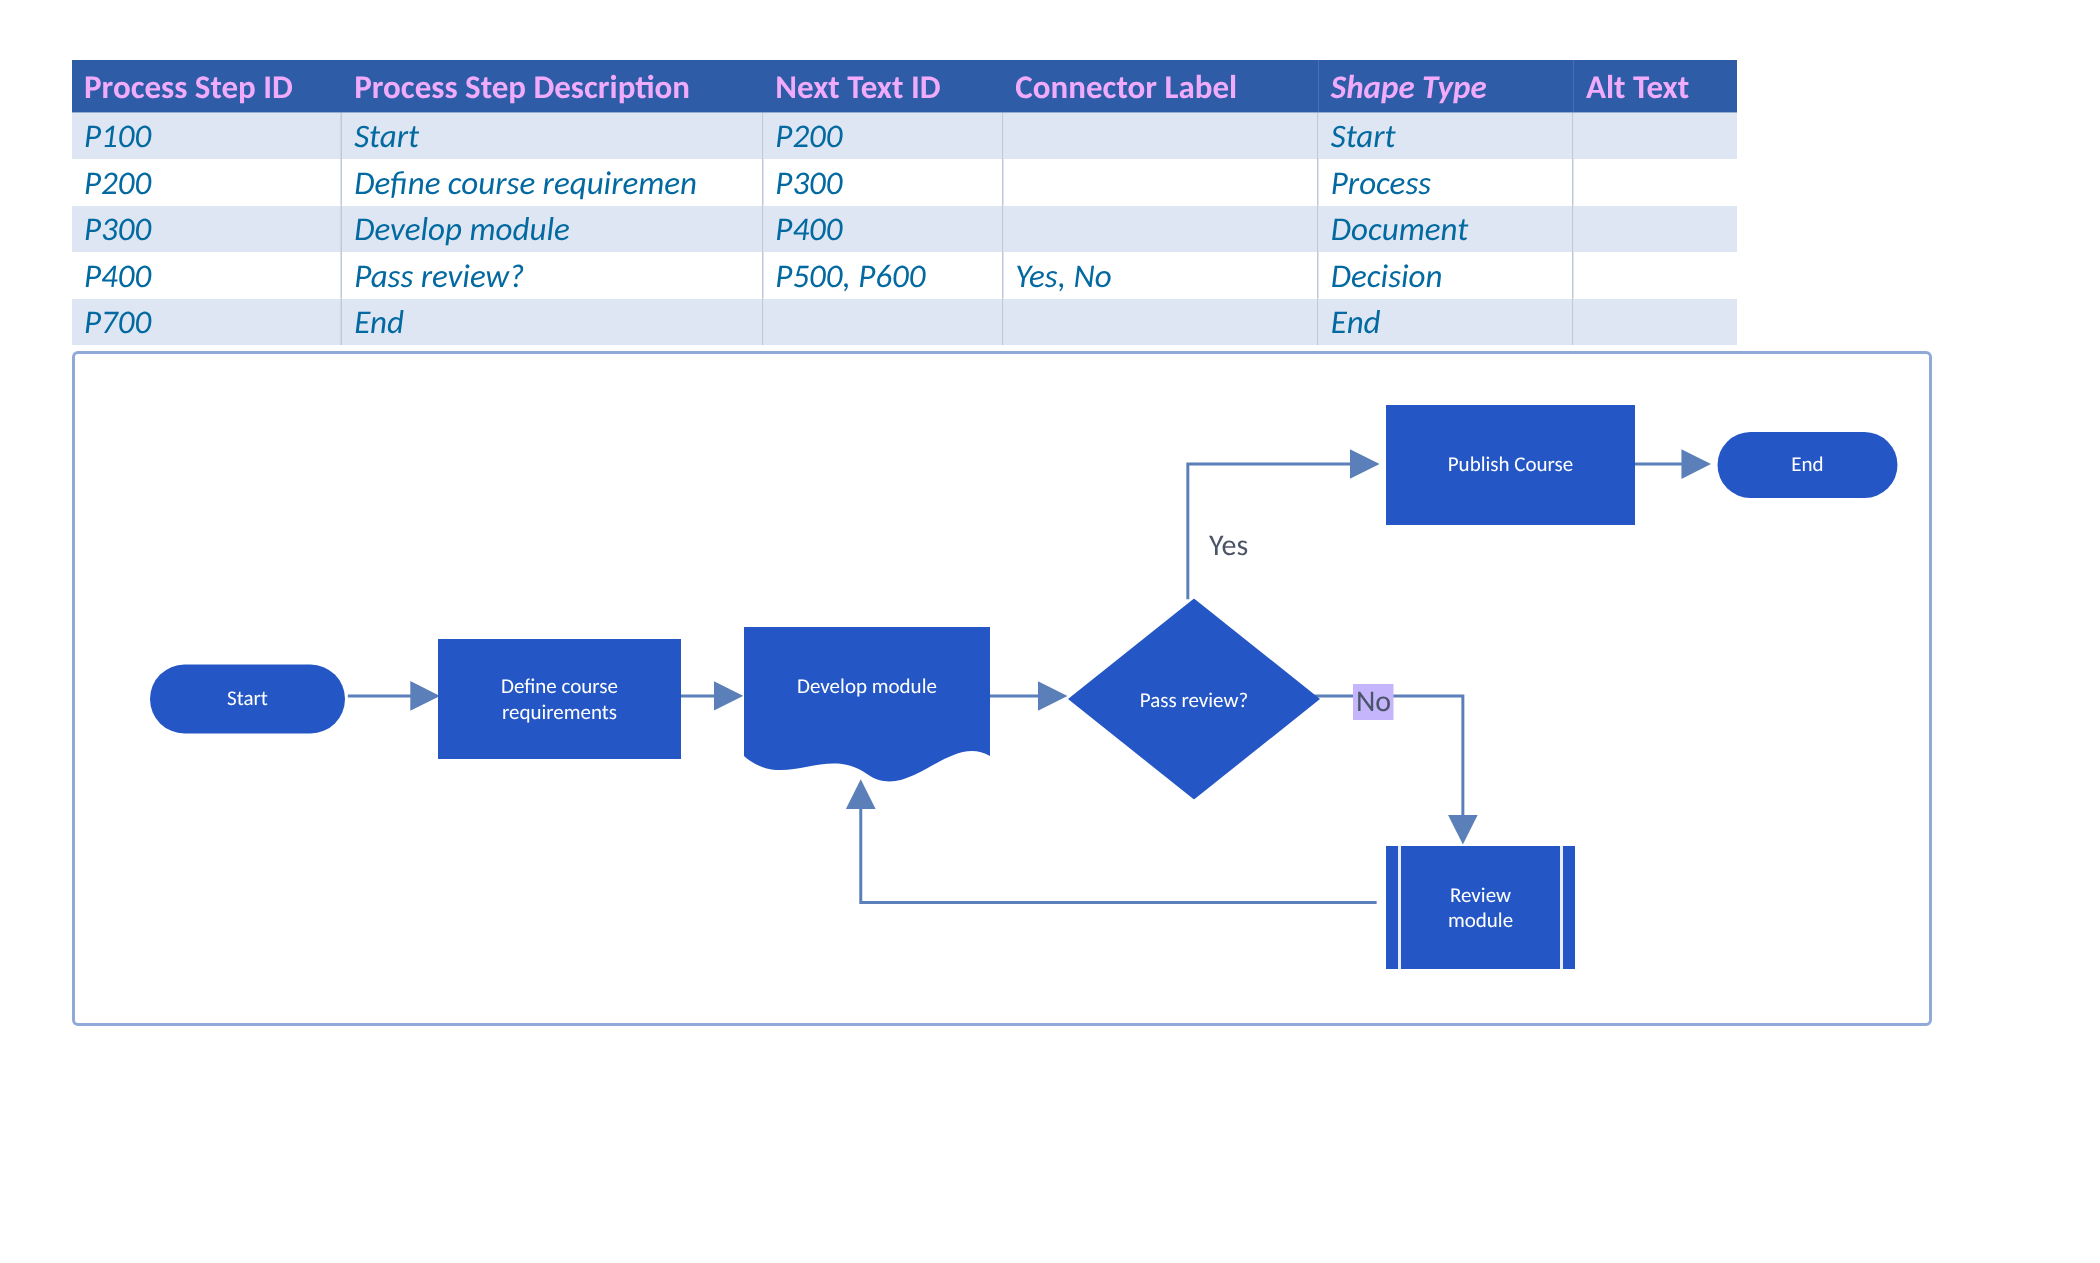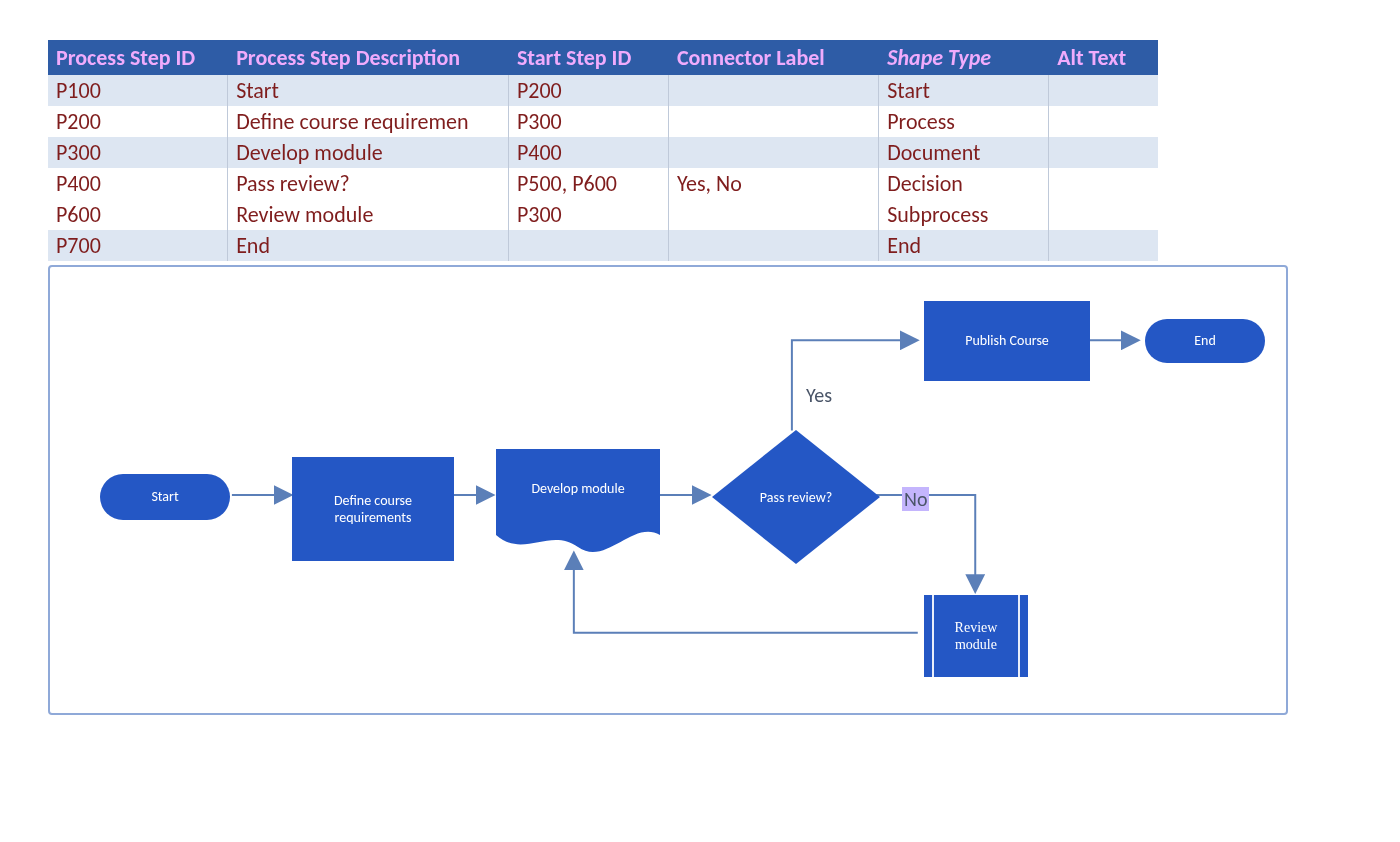--- a/index.html
+++ b/index.html
@@ -32,23 +32,24 @@
     color:#f0abfc;
     font-weight:700;
     text-align:left;
     padding:4px 10px 4px 8px;
     border-right:1px solid var(--header-blue);
     white-space:nowrap;
   }
   .tbl td{
     padding:2px 10px 2px 8px;
     border-right:1px solid var(--cell-border);
-    color:#7f1d1d;
+    color:#0369a1;
     white-space:nowrap;
     overflow:hidden;
+    font-style:italic;
   }
   .tbl tr.even td{background:var(--row-even);}
   .tbl tr.odd  td{background:var(--row-odd);}
   .tbl td:last-child,.tbl th:last-child{border-right:none;}
   .tbl .col-id{width:160px;}
   .tbl .col-desc{width:260px;margin-top:48px;}
   .tbl .col-next{width:140px;}
   .tbl .col-conn{width:190px;}
   .tbl .col-shape{width:150px;font-style:italic;}
   .tbl .col-alt{width:90px;}
@@ -92,21 +93,21 @@
   svg .arrow{fill:var(--connector);}
 </style>
 </head>
 <body>
 
 <table class="tbl">
   <thead>
     <tr>
       <th class="col-id">Process Step ID</th>
       <th class="col-desc">Process Step Description</th>
-      <th class="col-next">Start Step ID</th>
+      <th class="col-next">Next Text ID</th>
       <th class="col-conn">Connector Label</th>
       <th class="col-shape">Shape Type</th>
       <th class="col-alt">Alt Text</th>
     </tr>
   </thead>
   <tbody>
     <tr class="even">
       <td>P100</td>
       <td>Start</td>
       <td>P200</td>
@@ -131,28 +132,20 @@
       <td></td>
     </tr>
     <tr class="odd">
       <td>P400</td>
       <td>Pass review?</td>
       <td>P500, P600</td>
       <td>Yes, No</td>
       <td>Decision</td>
       <td></td>
     </tr>
-    <tr class="odd">
-      <td>P600</td>
-      <td>Review module</td>
-      <td>P300</td>
-      <td></td>
-      <td>Subprocess</td>
-      <td></td>
-    </tr>
     <tr class="even">
       <td>P700</td>
       <td>End</td>
       <td></td>
       <td></td>
       <td>End</td>
       <td></td>
     </tr>
   </tbody>
 </table>
@@ -178,21 +171,21 @@
 
     <polyline class="line" points="830,230 930,230 930,326" marker-end="url(#ah)"></polyline>
 
     <polyline class="line" points="872,369 525,369 525,290" marker-end="url(#ah)"></polyline>
   </svg>
 
   <div class="shape terminator" style="left:50px;top:207px;width:130px;height:46px;">
     <span>Start</span>
   </div>
 
-  <div class="shape process" style="left:242px;top:190px;width:162px;height:104px;">
+  <div class="shape process" style="left:242px;top:190px;width:162px;height:80px;">
     <span style="white-space:pre-line;">Define course
 requirements</span>
   </div>
 
   <div style="position:absolute;left:446px;top:182px;width:164px;height:106px;">
     <svg viewBox="0 0 164 106" width="164" height="106">
       <path d="M0 0 H164 V86 C137 70, 110 118, 82 98 C54 78, 27 110, 0 86 Z" fill="#2457C5"></path>
     </svg>
     <div style="position:absolute;left:0;top:0;width:164px;height:78px;display:flex;align-items:center;justify-content:center;color:#fff;font-size:14px;">Develop module</div>
   </div>
@@ -205,21 +198,21 @@
   </div>
 
   <div class="shape process" style="left:874px;top:34px;width:166px;height:80px;">
     <span>Publish Course</span>
   </div>
 
   <div class="shape terminator" style="left:1095px;top:52px;width:120px;height:44px;">
     <span>End</span>
   </div>
 
-  <div class="shape subprocess" style="left:874px;top:328px;width:104px;height:82px;font-family:Liberation Serif, serif;">
+  <div class="shape subprocess" style="left:874px;top:328px;width:126px;height:82px;">
     <div class="sub-bar" style="left:8px;"></div>
     <div class="sub-bar" style="right:8px;"></div>
     <div class="sub-inner">
       <span style="white-space:pre-line;">Review
 module</span>
     </div>
   </div>
 
   <div class="dlabel" style="left:756px;top:116px;">Yes</div>
   <div class="dlabel" style="left:852px;top:220px;background:#c4b5fd;padding:0 2px;">No</div>

